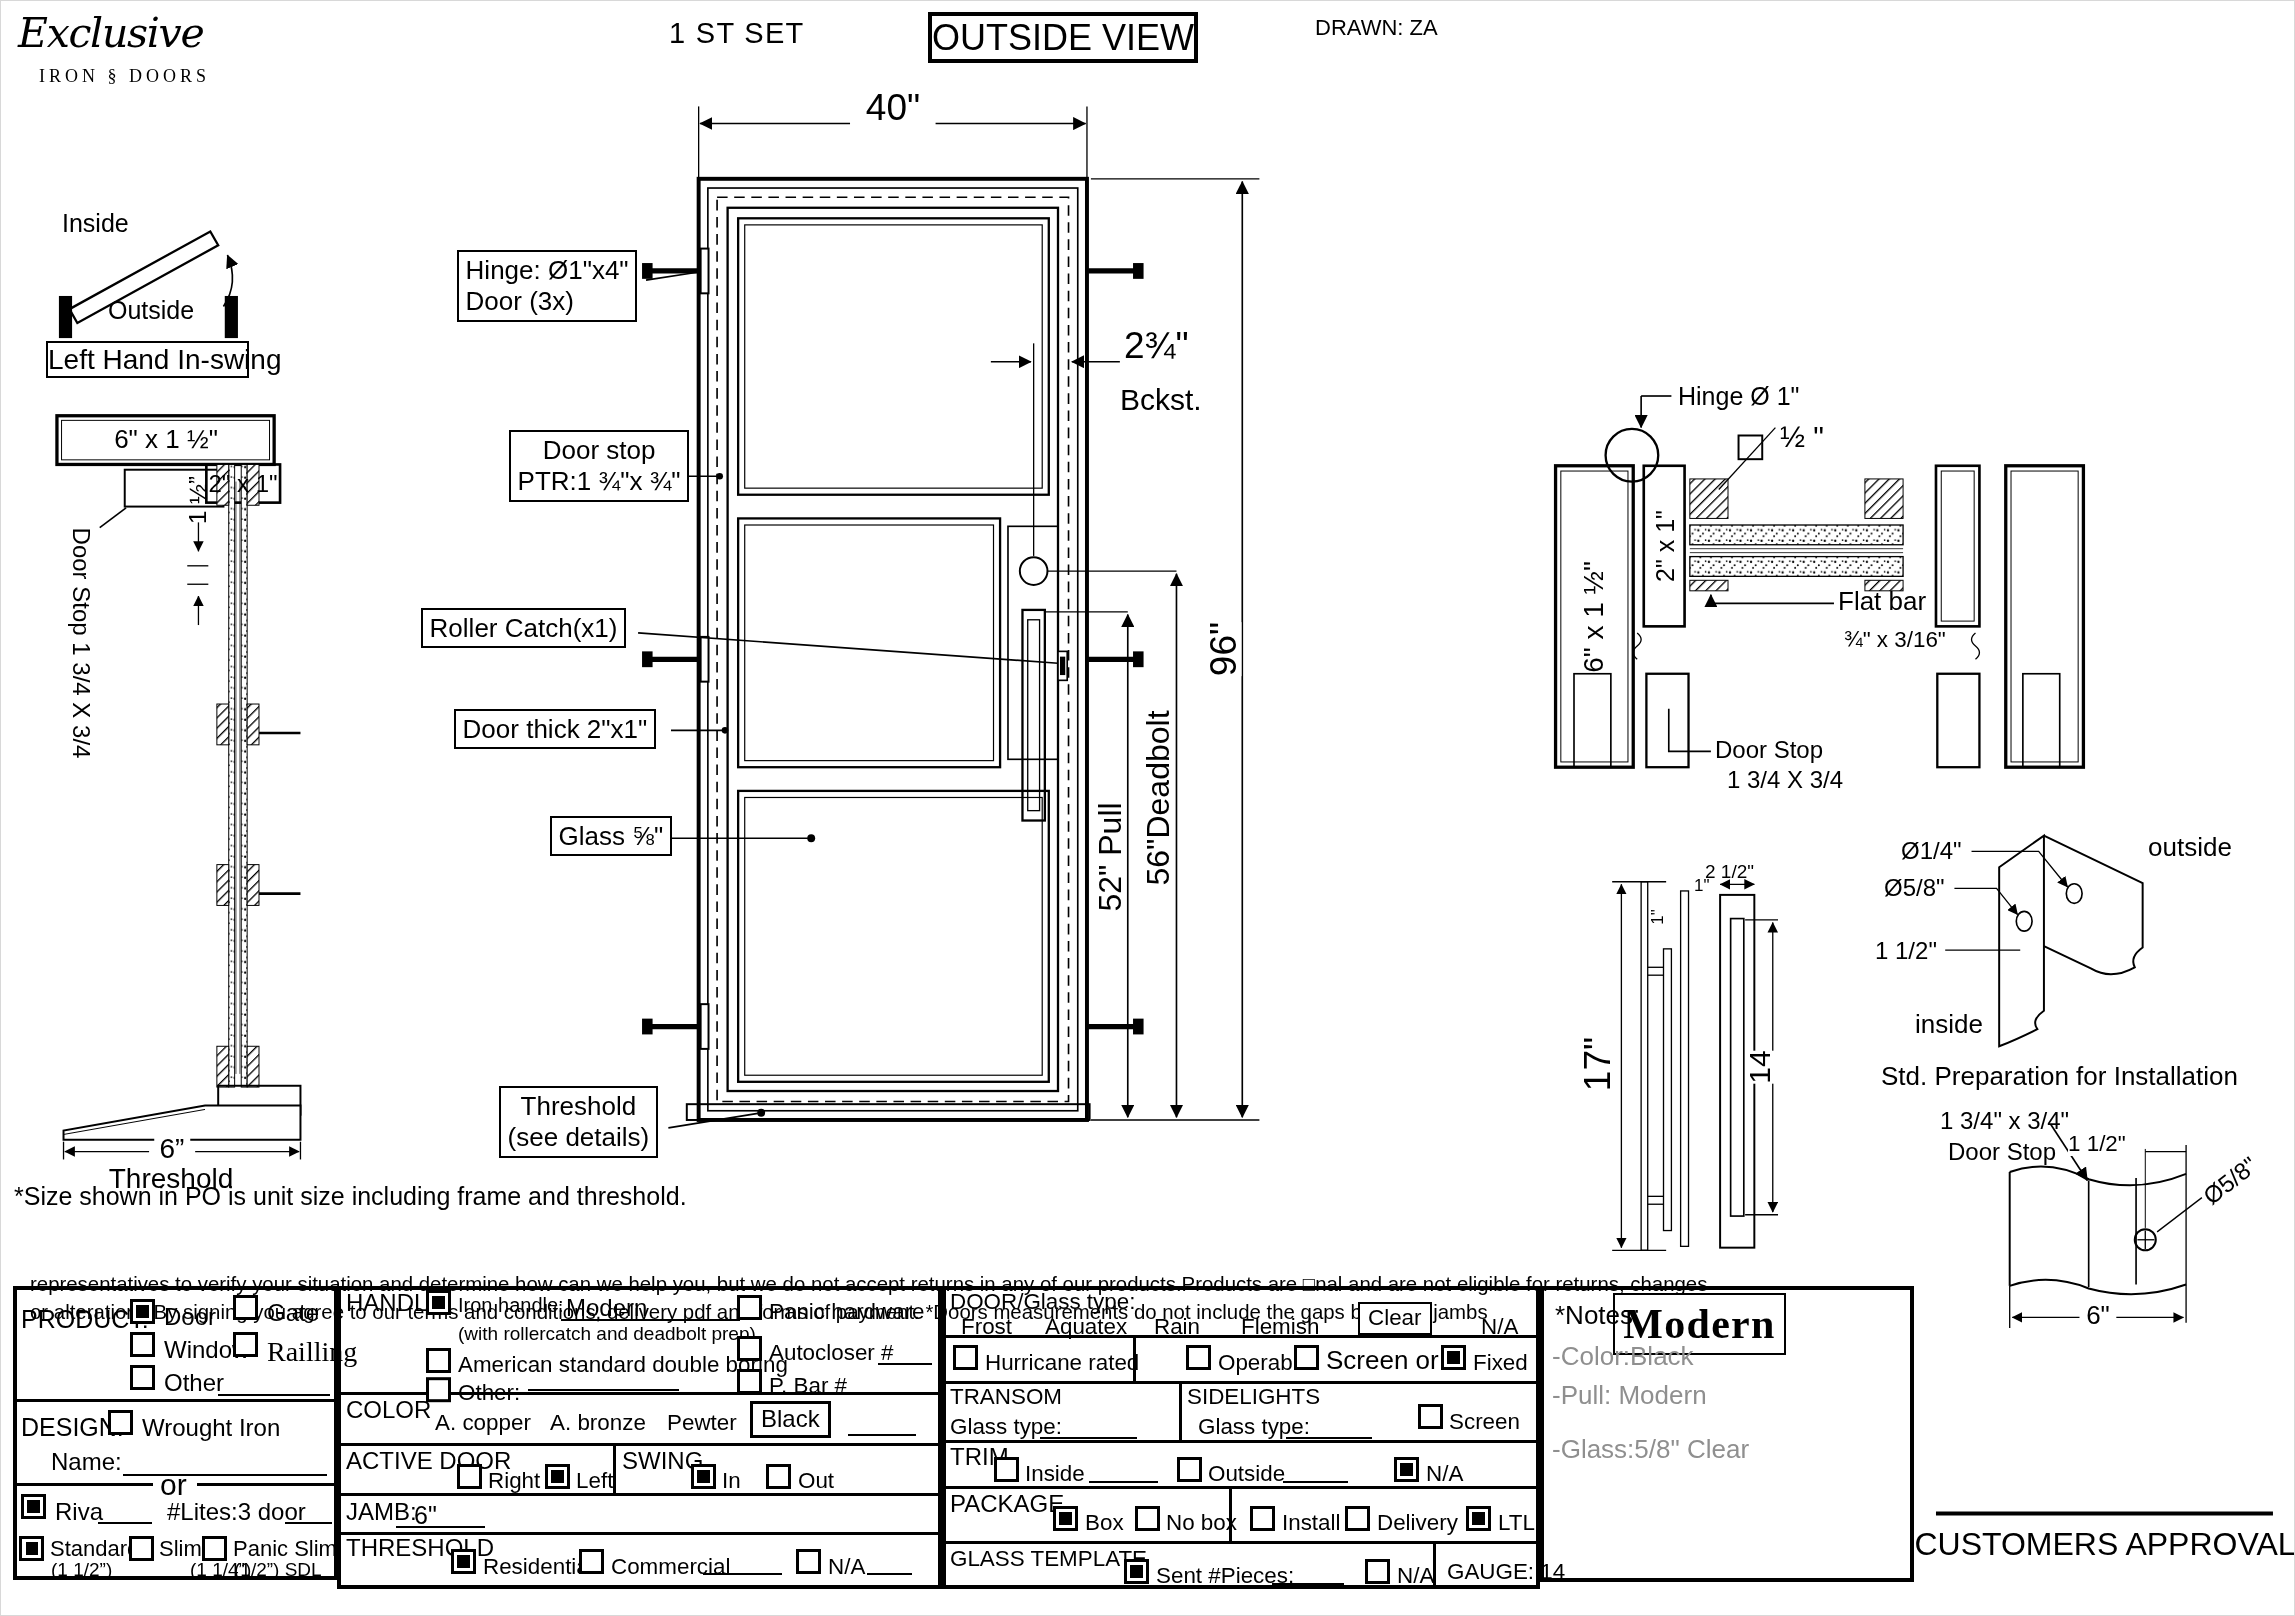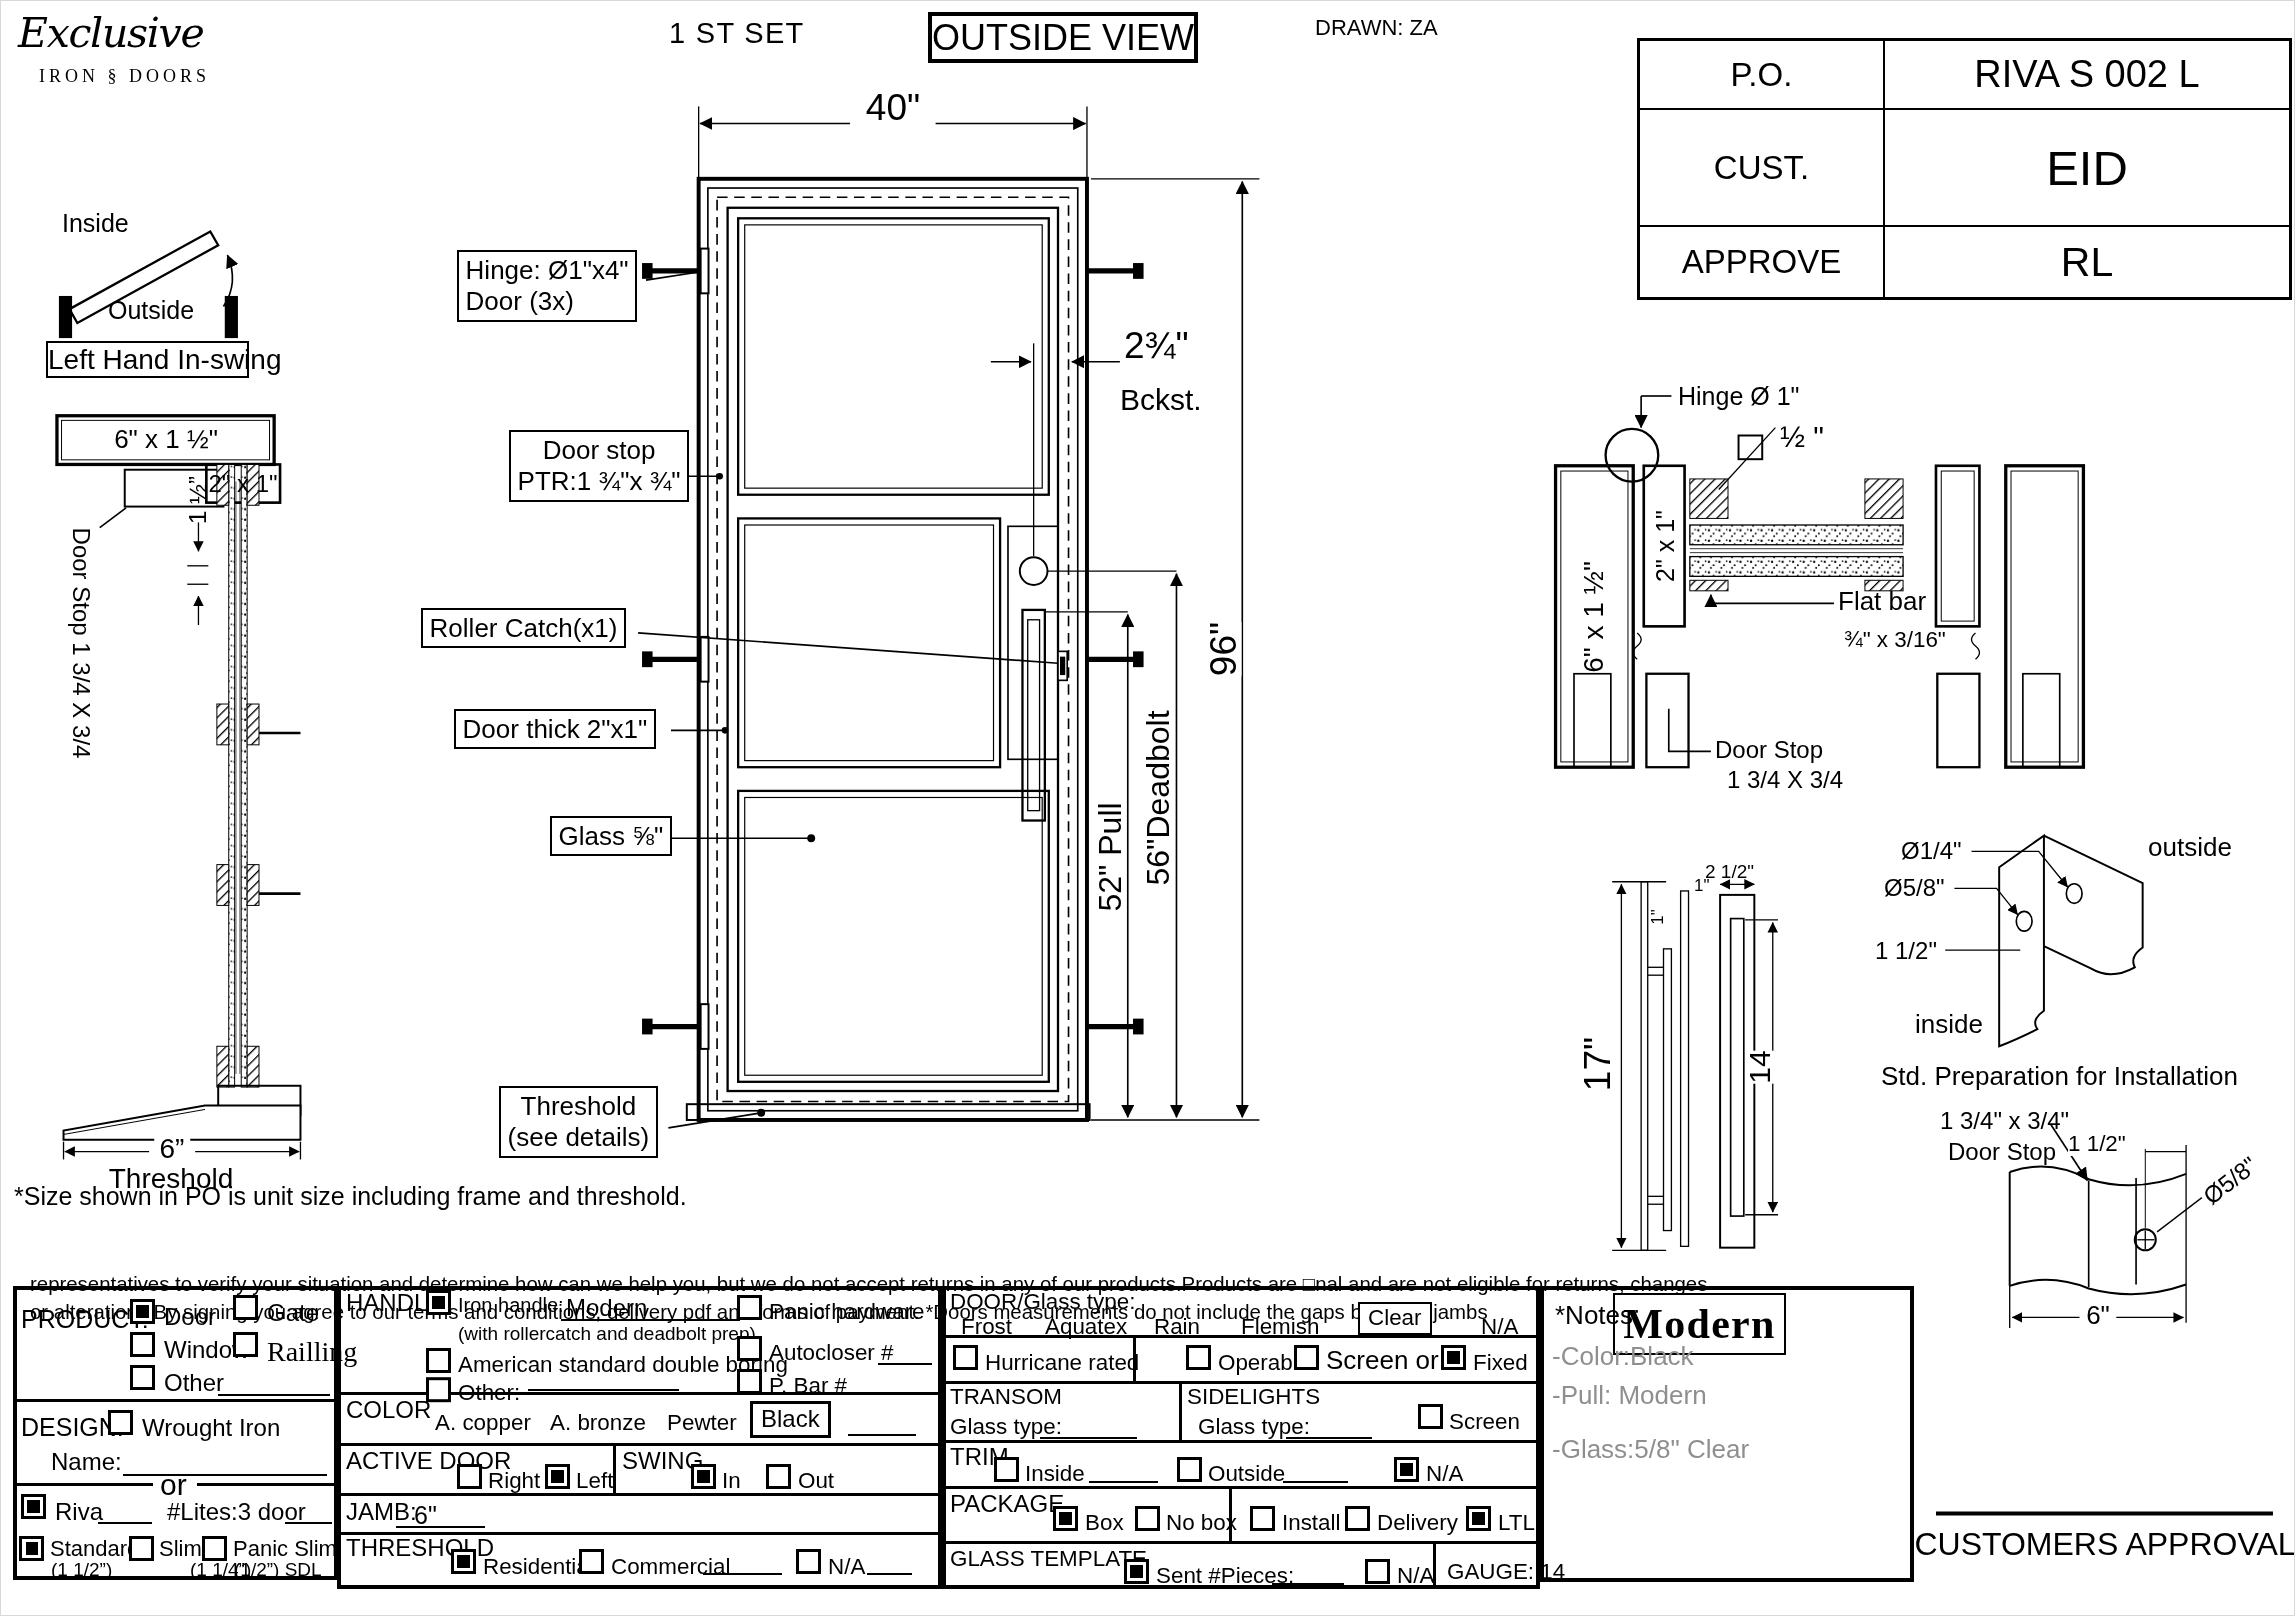--- a/index.html
+++ b/index.html
@@ -263,28 +263,20 @@
   <div class="t script" style="left:17px;top:10.5px;font-size:41px;letter-spacing:-1.3px;">Exclusive</div>
   <div class="t serif" style="left:38px;top:66px;font-size:18px;letter-spacing:4px;">
     <span>IRON</span>
     <span>§</span>
     <span>DOORS</span>
   </div>
   <div class="t" style="left:668px;top:16.5px;font-size:29px;letter-spacing:1.3px;">1 ST SET</div>
   <div class="b" style="left:927px;top:10.5px;width:262px;height:43px;border-width:4px;font-size:36px;text-align:center;line-height:43px;padding:0;">OUTSIDE VIEW</div>
   <div class="t" style="left:1314px;top:14.5px;font-size:22px;">DRAWN: ZA</div>
 
-  <div style="position:absolute;left:1636px;top:37px;width:655px;height:262px;border:3.3px solid #000;box-sizing:border-box;display:grid;grid-template-columns:245px 1fr;grid-template-rows:69px 117px 1fr;">
-    <div style="border-right:2.6px solid #000;border-bottom:2.6px solid #000;display:flex;align-items:center;justify-content:center;font-size:33px;">P.O.</div>
-    <div style="border-bottom:2.6px solid #000;display:flex;align-items:center;justify-content:center;font-size:38px;">RIVA S 002 L</div>
-    <div style="border-right:2.6px solid #000;border-bottom:2.6px solid #000;display:flex;align-items:center;justify-content:center;font-size:33px;">CUST.</div>
-    <div style="border-bottom:2.6px solid #000;display:flex;align-items:center;justify-content:center;font-size:49px;">EID</div>
-    <div style="border-right:2.6px solid #000;display:flex;align-items:center;justify-content:center;font-size:33px;">APPROVE</div>
-    <div style="display:flex;align-items:center;justify-content:center;font-size:41px;">RL</div>
-  </div>
 
   <div class="t" style="left:61px;top:209px;font-size:25px;">Inside</div>
   <div class="t" style="left:107px;top:296px;font-size:25px;">Outside</div>
   <div class="b" style="left:45px;top:340px;width:199px;height:33px;padding:0;font-size:28px;text-align:right;line-height:33px;">Left Hand In-swing</div>
 
   <div class="t ctr" style="position:absolute;left:165px;top:439px;font-size:26px;">6" x 1 ½"</div>
   <div class="t ctr" style="position:absolute;left:242px;top:483px;font-size:24px;">2" x 1"</div>
   <div class="vtc" style="left:80px;top:642px;font-size:24px;">Door Stop 1 3/4 X 3/4</div>
   <div class="vt" style="left:197px;top:499px;font-size:24px;">1 ½”</div>
   <div class="t ctr" style="position:absolute;left:171px;top:1148px;font-size:28px;background:#fff;padding:0 5.3px;">6”</div>

